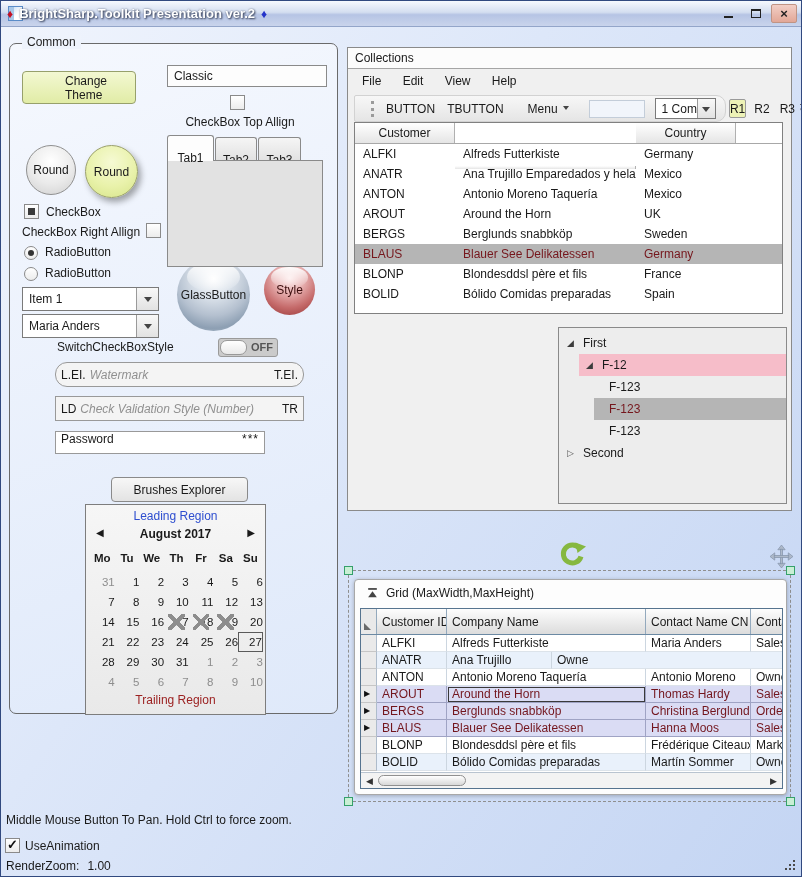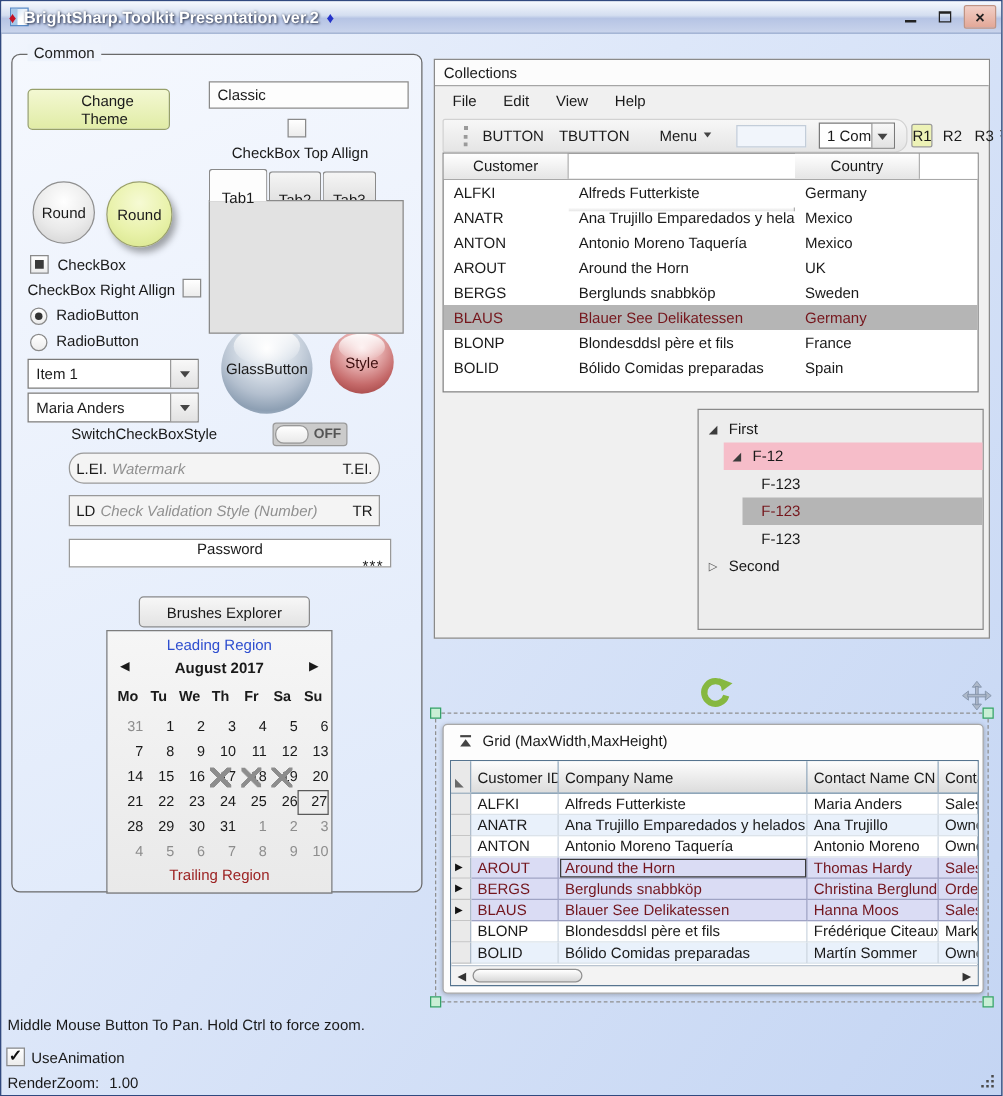--- a/index.html
+++ b/index.html
@@ -85,22 +85,22 @@
   .sw-label { position:absolute; left:47px; top:296px; }
   .switch { position:absolute; left:208px; top:294px; width:60px; height:19px;
     background:#cbcbcb; border:1px solid #9a9a9a; border-radius:3px; }
   .sw-thumb { position:absolute; left:1px; top:1px; width:27px; height:15px;
     background:linear-gradient(#ffffff,#e9e9e9); border:1px solid #999; border-radius:7px; }
   .sw-state { position:absolute; right:4px; top:2px; font-weight:bold; font-size:11px; color:#555; }
   .wm { position:absolute; left:45px; width:249px; height:25px; background:#f4f4f4;
     border:1px solid #999; display:flex; align-items:center; padding:0 5px; }
   .wm1 { top:318px;border-radius:12px; } .wm2 { top:352px; }
   .wm .ph { font-style:italic; color:#909090; margin-left:4px; flex:1; overflow:hidden; white-space:nowrap; }
-  .pwd { position:absolute; left:45px; top:387px; width:258px; height:23px; background:#fff;
-    border:1px solid #999; display:flex; align-items:center; padding:0 5px;flex-direction:column; }
+  .pwd { position:absolute; left:45px; top:387px; width:210px; height:23px; background:#fff;
+    border:1px solid #999; display:flex; align-items:flex-start; padding:0 5px; }
   .pwd .mask { margin-left:auto; letter-spacing:1px; }
   .btn-brushes { position:absolute; left:101px; top:433px; width:137px; height:25px; }
   
   .cal { position:absolute; left:75px; top:460px; width:181px; height:211px;
     background:linear-gradient(#f6f6f6,#e9e9e9); border:1px solid #7d7d7d; }
   .cal-leading { position:absolute; top:4px; width:100%; text-align:center; color:#2e4ecf; }
   .cal-nav { position:absolute; top:22px; left:0; width:100%; height:16px; }
   .cal-prev { position:absolute; left:10px; top:0; font-size:10px; }
   .cal-next { position:absolute; right:10px; top:0; font-size:10px; }
   .cal-month { position:absolute; left:0; width:100%; text-align:center; font-weight:bold; }
@@ -515,21 +515,20 @@
           <div class="dg-row">
             <span class="dg-rh"></span>
             <span class="dgc dg-c0">ALFKI</span>
             <span class="dgc dg-c1">Alfreds Futterkiste</span>
             <span class="dgc dg-c2">Maria Anders</span>
             <span class="dgc dg-c3">Sales</span>
           </div>
           <div class="dg-row alt">
             <span class="dg-rh"></span>
             <span class="dgc dg-c0">ANATR</span>
-            <span class="dgc dg-c1">Ana Trujillo Emparedados y helados</span>
             <span class="dgc dg-c2">Ana Trujillo</span>
             <span class="dgc dg-c3">Owne</span>
           </div>
           <div class="dg-row">
             <span class="dg-rh"></span>
             <span class="dgc dg-c0">ANTON</span>
             <span class="dgc dg-c1">Antonio Moreno Taquería</span>
             <span class="dgc dg-c2">Antonio Moreno</span>
             <span class="dgc dg-c3">Owne</span>
           </div>

